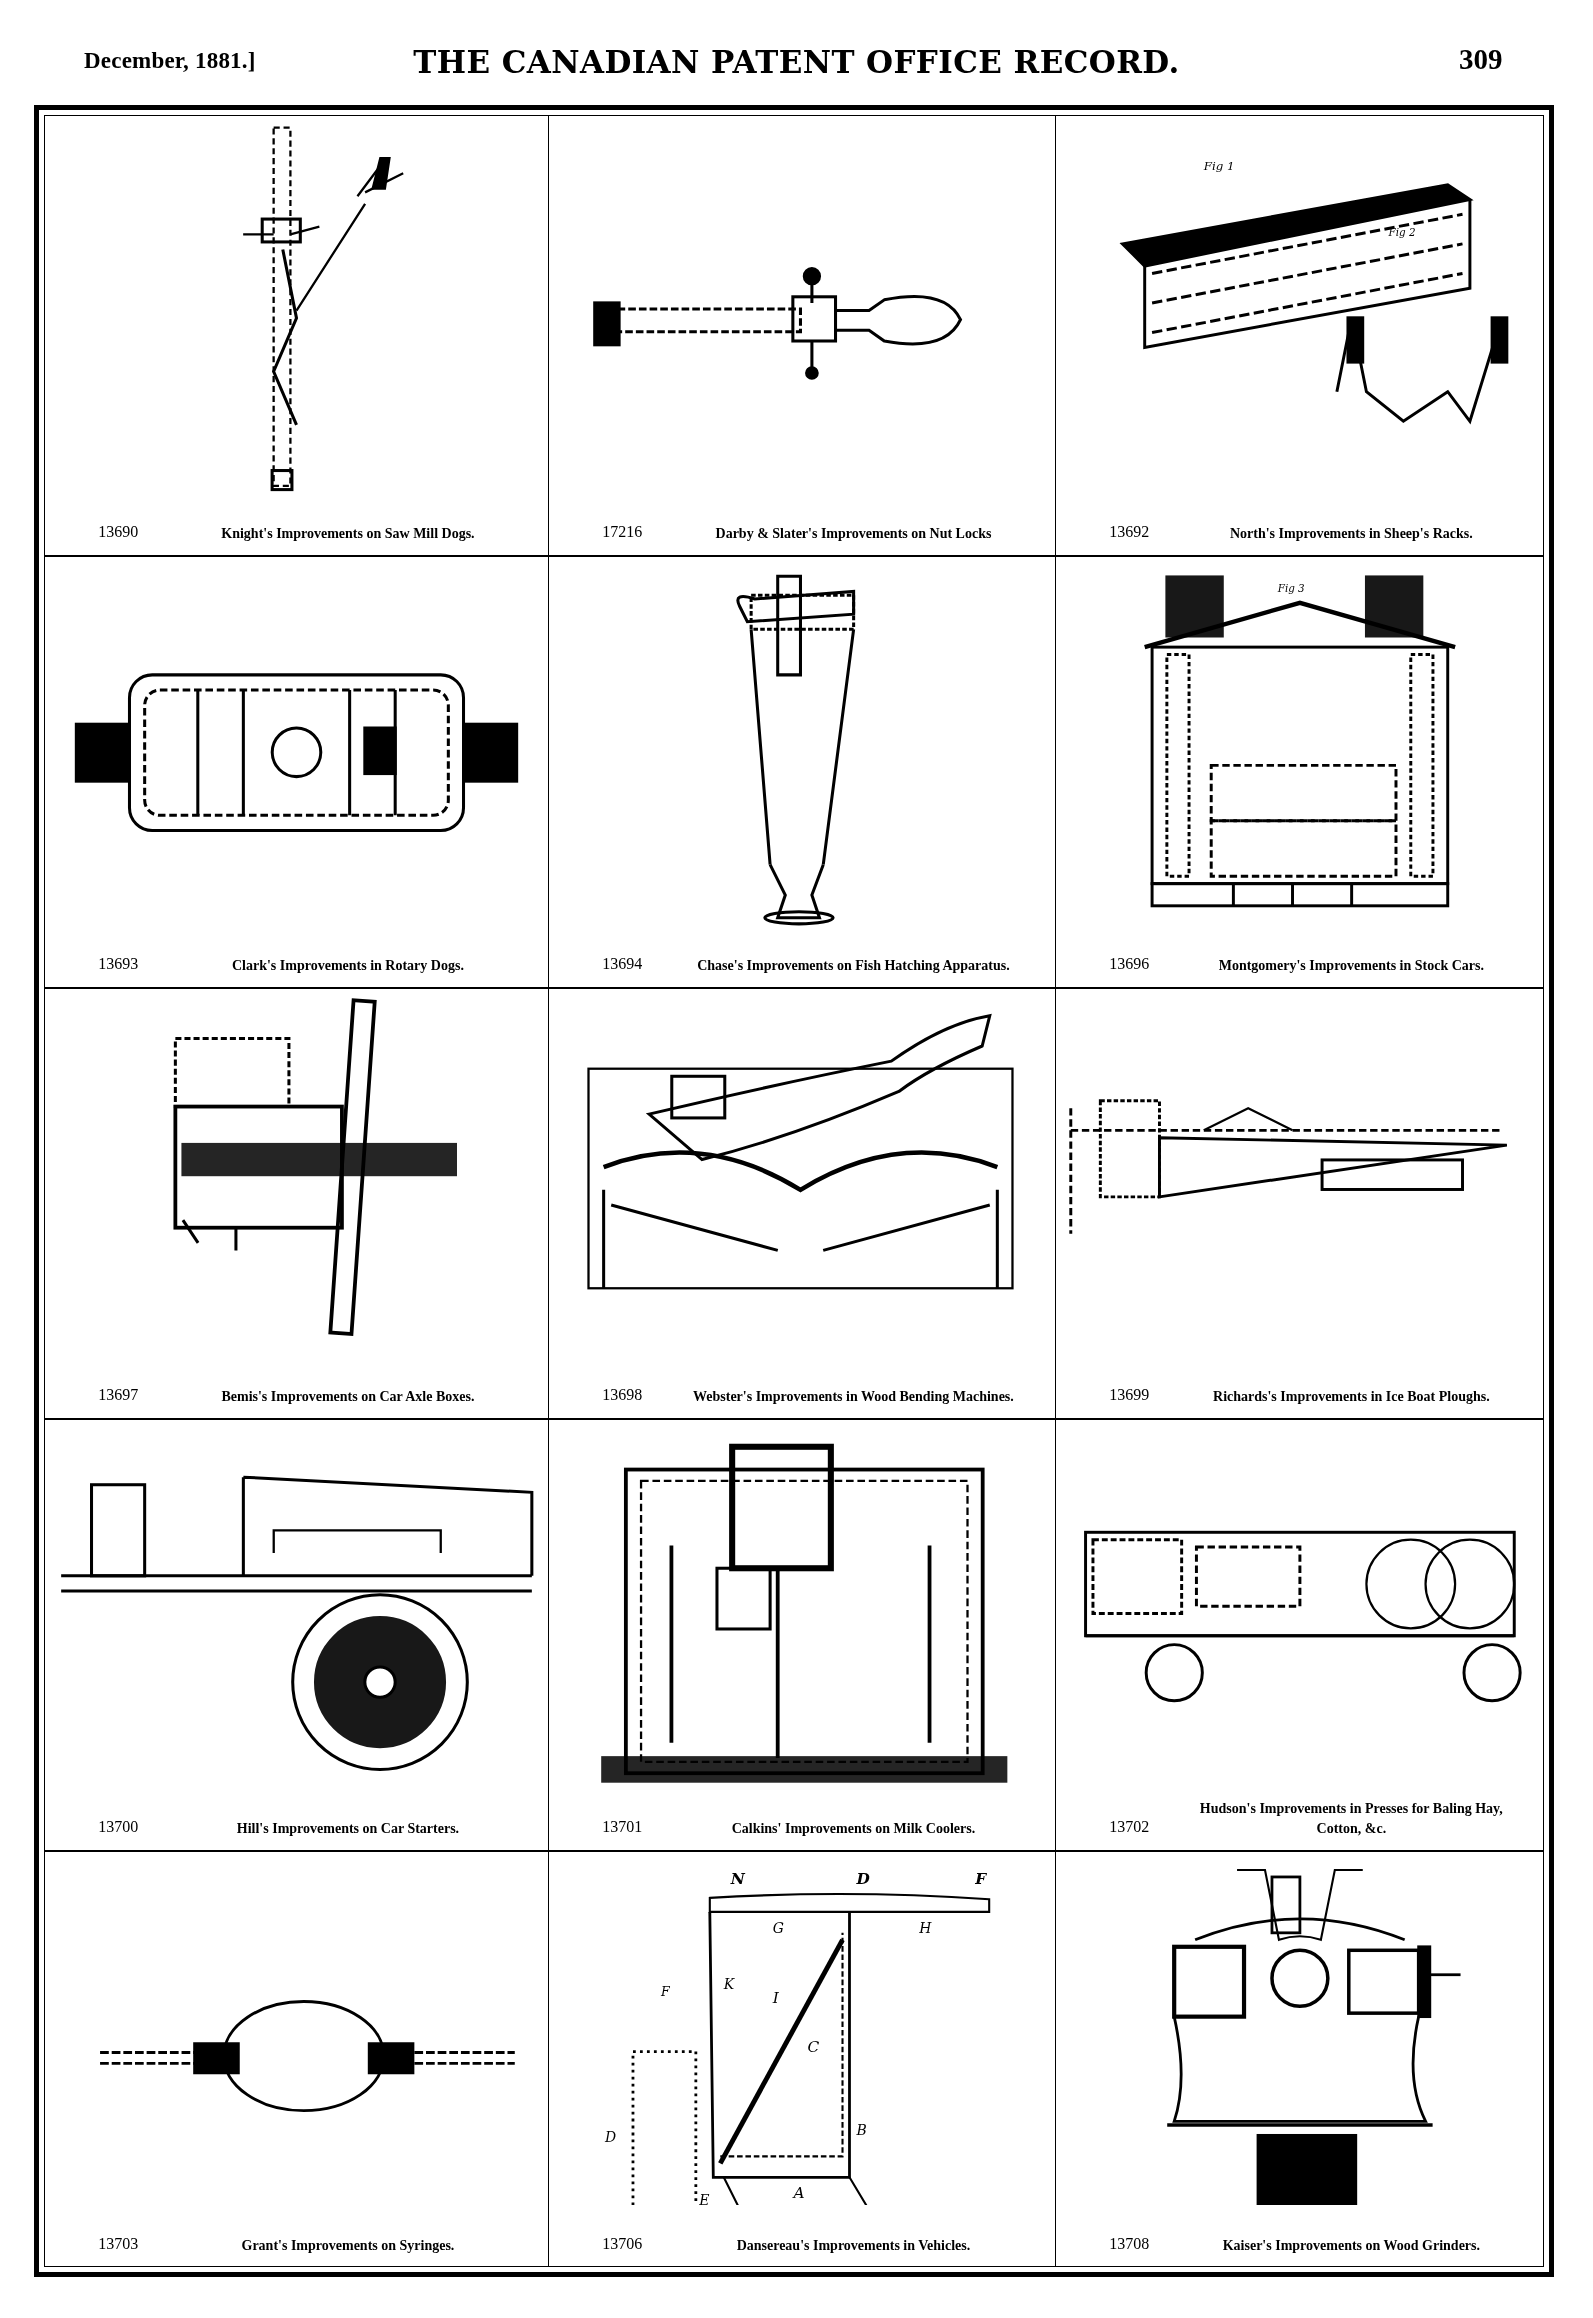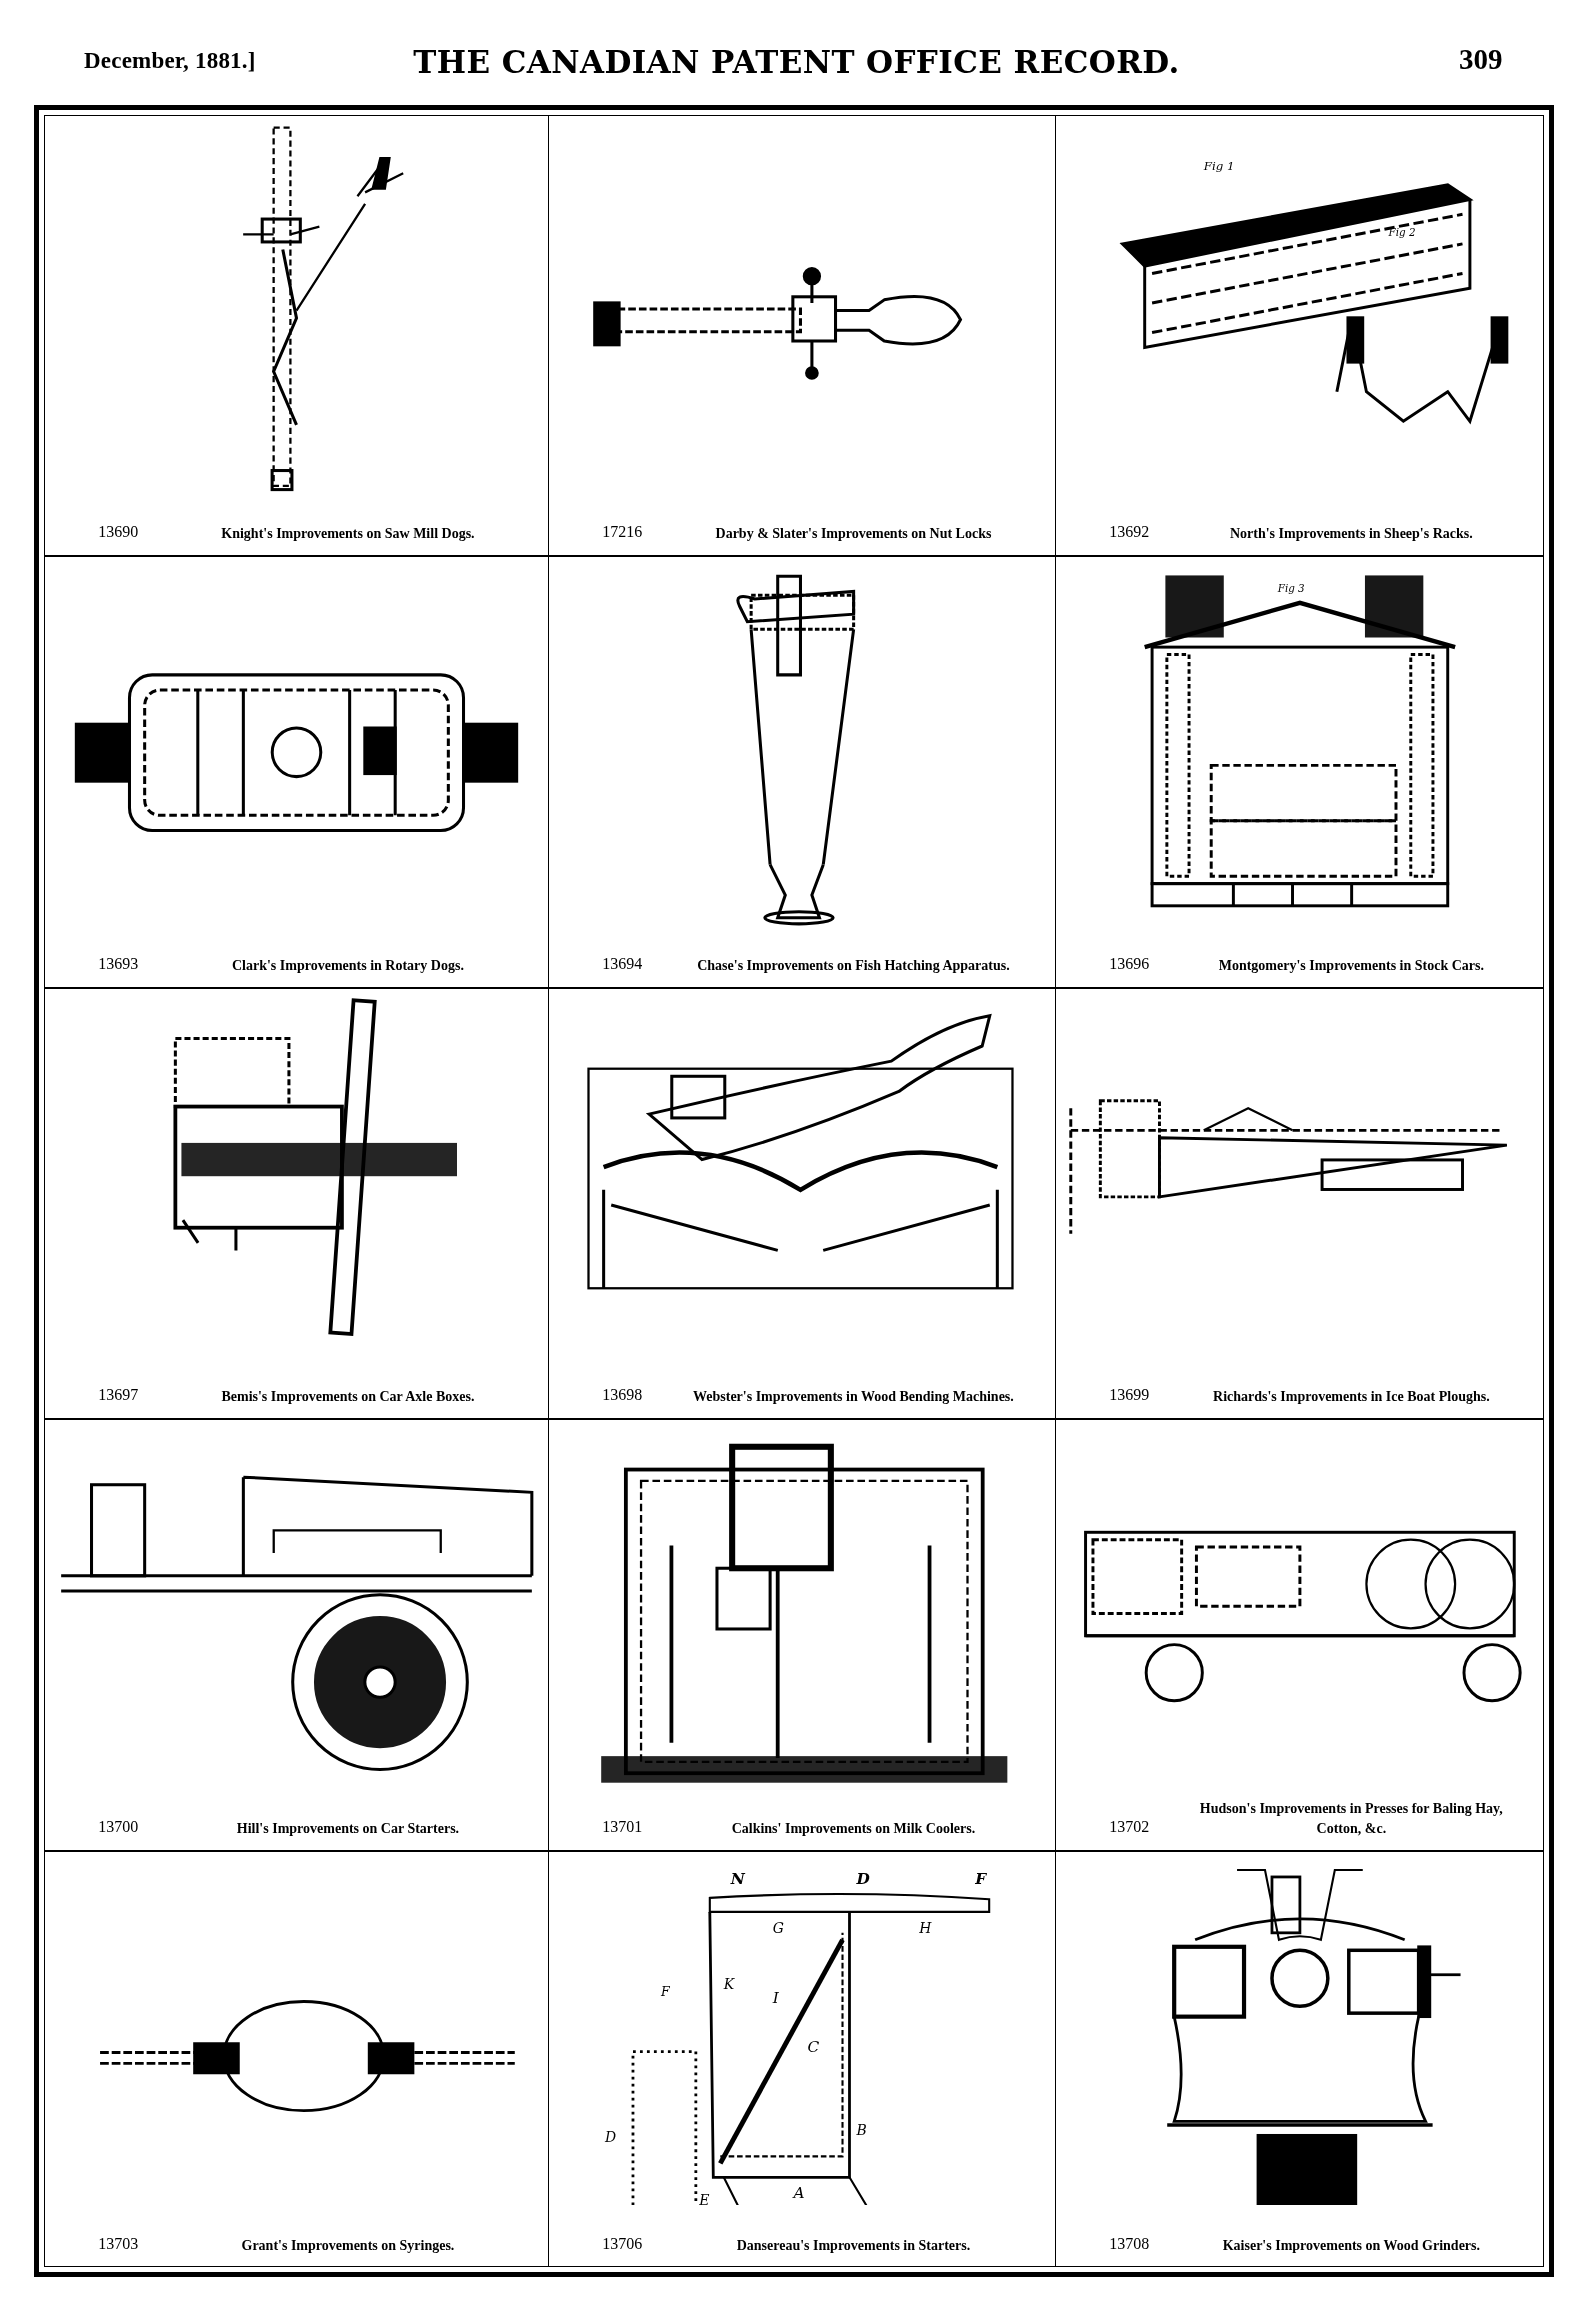--- a/index.html
+++ b/index.html
@@ -293,21 +293,21 @@
             <text x="340" y="280" font-size="22" font-style="italic" fill="#000" stroke="none">C</text>
             <text x="410" y="400" font-size="20" font-style="italic" fill="#000" stroke="none">B</text>
             <text x="320" y="490" font-size="22" font-style="italic" fill="#000" stroke="none">A</text>
             <text x="50" y="410" font-size="20" font-style="italic" fill="#000" stroke="none">D</text>
             <text x="185" y="500" font-size="20" font-style="italic" fill="#000" stroke="none">E</text>
             <text x="130" y="200" font-size="18" font-style="italic" fill="#000" stroke="none">F</text>
           </svg>
         </div>
         <div class="cap">
           <span class="cap-num">13706</span>
-          <span class="cap-txt">Dansereau's Improvements in Starters.</span>
+          <span class="cap-txt">Dansereau's Improvements in Vehicles.</span>
         </div>
       </div>
 
       <div class="cell c3 r6">
         <div class="fig">
           <svg viewBox="0 0 660 500" preserveAspectRatio="xMidYMid meet" stroke="#000" fill="none" stroke-width="4">
             <path d="M240 20 L280 20 L300 120 Q330 110 360 120 L380 20 L420 20" stroke-width="3"></path>
             <rect x="290" y="30" width="40" height="80" stroke-width="4"></rect>
             <path d="M180 120 Q330 60 480 120"></path>
             <rect x="150" y="130" width="100" height="100" stroke-width="6"></rect>

